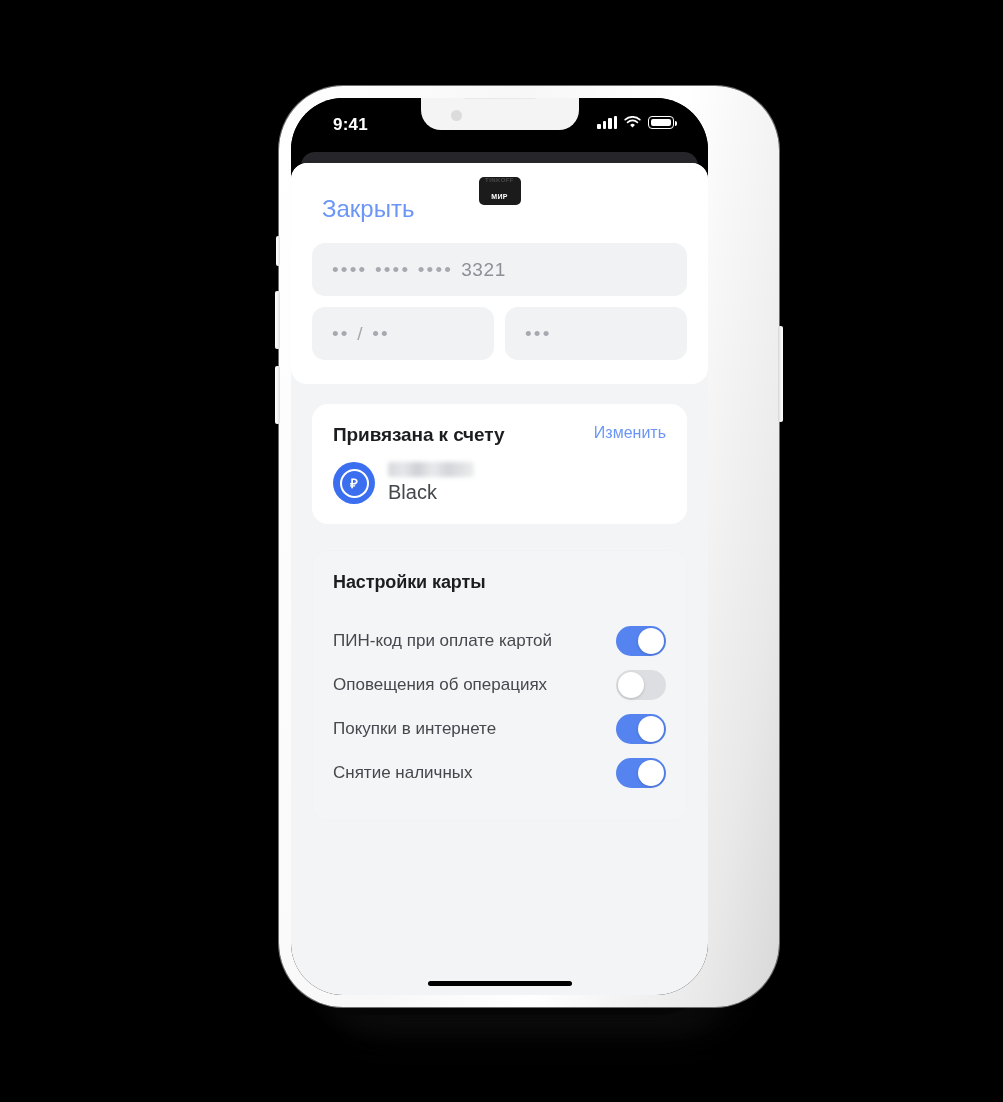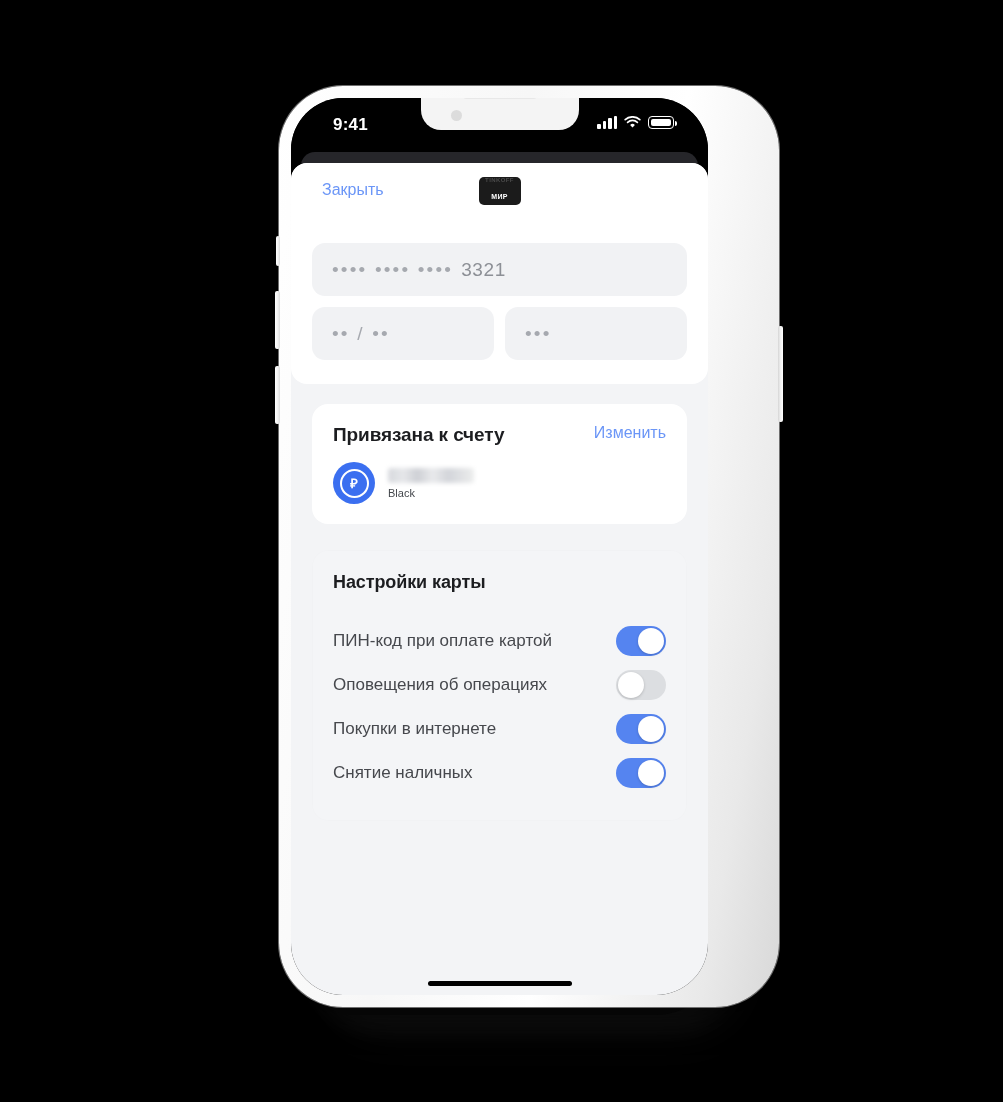--- a/index.html
+++ b/index.html
@@ -171,22 +171,22 @@
 
   #sheet-header {
     position: relative;
     height: 66px;
     background: #ffffff;
     border-radius: 16px 16px 0 0;
   }
   #close-button {
     position: absolute;
     left: 31px;
-    top: 18px;
-    font-size: 16px;
+    top: 32px;
+    font-size: 24px;
     color: #6b96f7;
     background: none;
     border: none;
     padding: 0;
     cursor: pointer;
     font-family: "Liberation Sans", sans-serif;
   }
   #mini-card {
     position: absolute;
     left: 50%;
@@ -308,21 +308,21 @@
   }
   #account-info { display: flex; flex-direction: column; gap: 4px; }
   #account-balance-blur {
     width: 86px;
     height: 15px;
     border-radius: 3px;
     background: linear-gradient(90deg,#d7d9dd 0%, #e6e7ea 18%, #ced0d5 34%, #e9eaec 52%, #d3d5da 70%, #eceded 100%);
     filter: blur(2.2px);
   }
   #account-name {
-    font-size: 11px;
+    font-size: 20px;
     color: #44474c;
   }
 
   
   #settings-card {
     background: #f4f5f7;
     border-radius: 16px;
     margin-top: 26px;
     padding: 22px 21px 26px 21px;
     box-shadow: inset 0 0 0 1px rgba(0,0,0,0.012);

